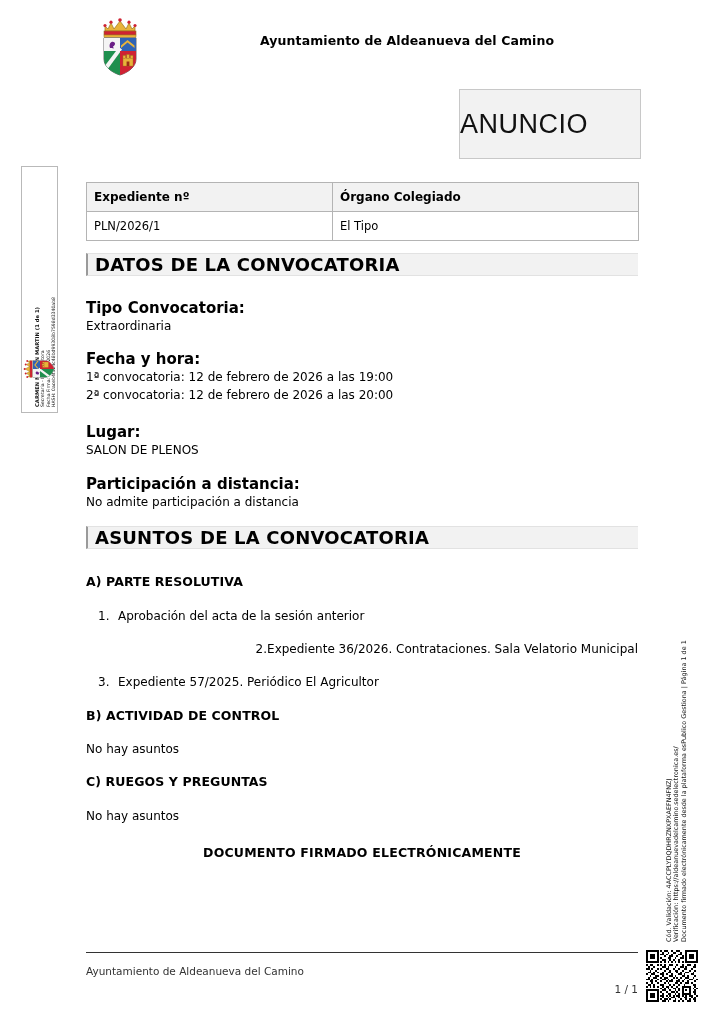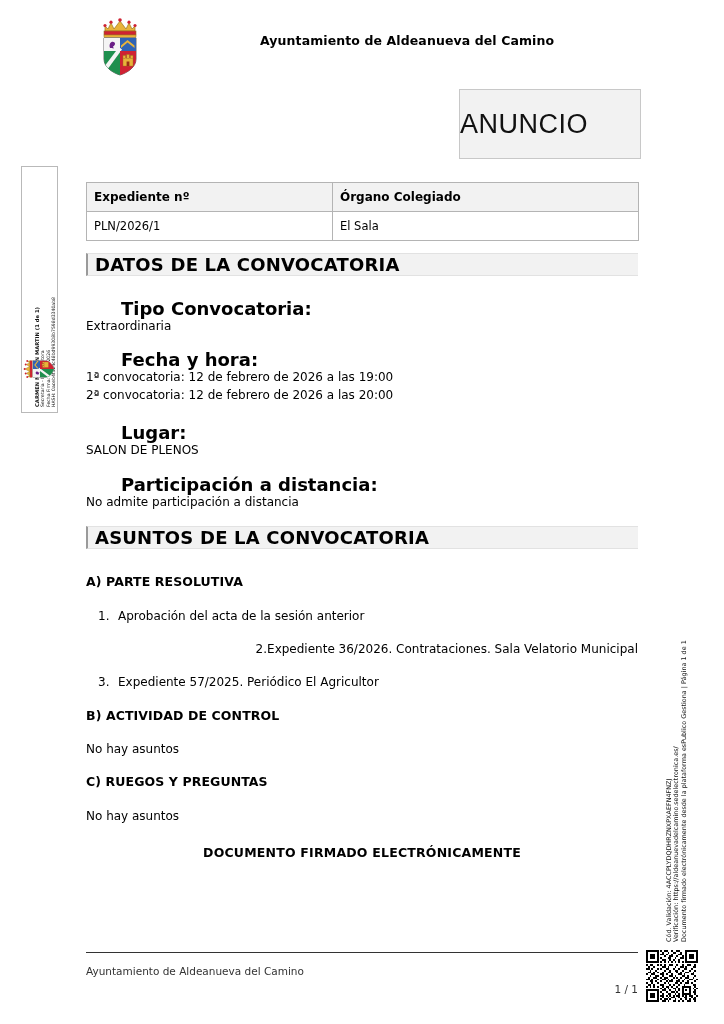--- a/index.html
+++ b/index.html
@@ -164,24 +164,23 @@
   #band-datos { top: 253px; }
   #band-asuntos { top: 526px; }
 
   
   .field {
     position: absolute;
     left: 86px;
     width: 552px;
   }
   .field .lbl {
-    font-size: 18px;
+    font-size: 15px;
     font-weight: bold;
     line-height: 17px;
-    margin-left: 35px;
   }
   .field .val {
     font-size: 12px;
     font-weight: normal;
     line-height: 18px;
   }
   #f-tipo    { top: 300px; }
   #f-fecha   { top: 351px; }
   #f-lugar   { top: 424px; }
   #f-part    { top: 476px; }
@@ -394,21 +393,21 @@
         <col class="c1">
         <col class="c2">
       </colgroup>
     <tbody>
       <tr class="head">
         <td>Expediente nº</td>
         <td>Órgano Colegiado</td>
       </tr>
       <tr>
         <td>PLN/2026/1</td>
-        <td>El Sala</td>
+        <td>El Tipo</td>
       </tr>
     </tbody>
   </table>
 
   <div class="band" id="band-datos">
     <span>DATOS DE LA CONVOCATORIA</span>
   </div>
 
   <div class="field" id="f-tipo">
     <div class="lbl">Tipo Convocatoria:</div>

